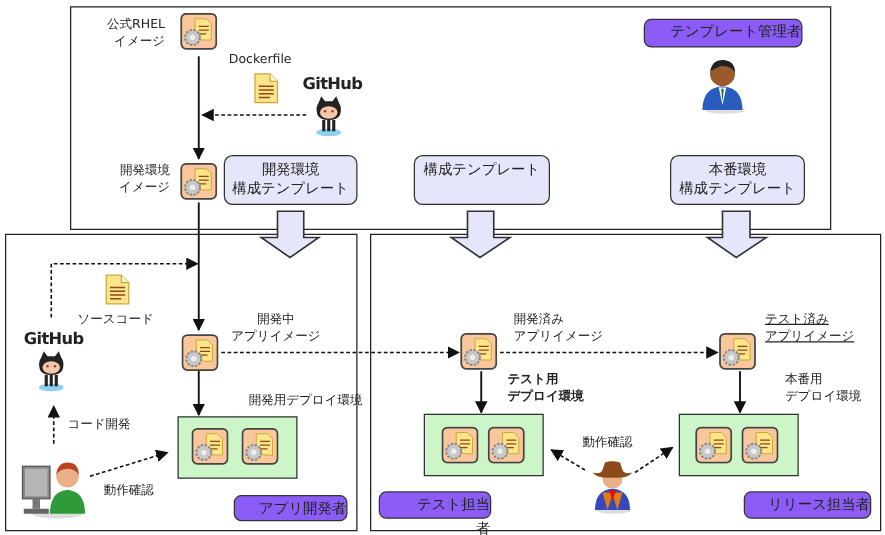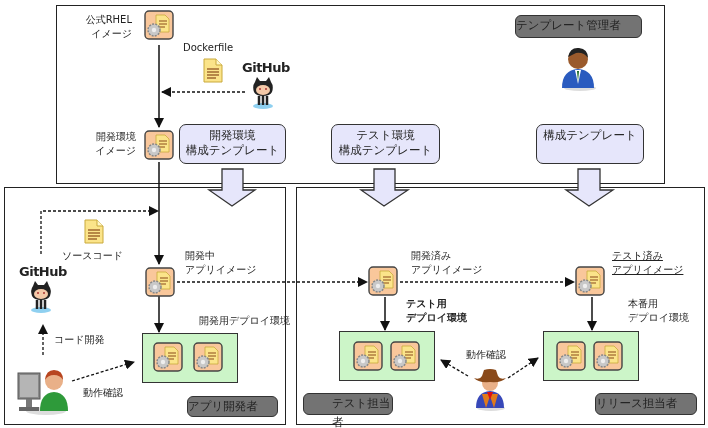--- a/index.html
+++ b/index.html
@@ -2,22 +2,22 @@
 <html><head>
 <meta charset="utf-8">
 <style>
   html, body { margin:0; padding:0; background:#ffffff; }
   body { width:708px; height:428px; position:relative; overflow:hidden;
          font-family:"DejaVu Sans", sans-serif; font-size:11px; color:#222; }
   .abs { position:absolute; }
   .frame { position:absolute; border:1.5px solid #222; background:#fff; box-sizing:border-box; }
   .tpl { position:absolute; background:#e6e6fb; border:1.5px solid #333; border-radius:7px;
          text-align:center; font-size:11.5px; line-height:15px; box-sizing:border-box; padding-top:3px; }
-  .role { position:absolute; background:#737373; border:1.5px solid #333; border-radius:6px;
-          text-align:left; font-size:11.5px; line-height:19px; box-sizing:border-box; }
+  .role { position:absolute; background:#8b5cf6; border:1.5px solid #333; border-radius:6px;
+          text-align:right; font-size:11.5px; line-height:19px; box-sizing:border-box; }
   .deploy { position:absolute; background:#ccf5c8; border:1.5px solid #333; box-sizing:border-box; }
   .lbl { position:absolute; font-size:10px; line-height:14px; white-space:nowrap; }
   .lbl-r { text-align:right; }
   .img-icon { position:absolute; width:30px; height:30px; box-sizing:border-box; }
   .gh-text { position:absolute; font-family:"DejaVu Sans", sans-serif; font-weight:bold; font-size:13px; letter-spacing:-0.5px; }
   svg.overlay { position:absolute; left:0; top:0; }
 </style>
 </head>
 <body>
 
@@ -71,24 +71,24 @@
 <div class="role" style="left:515px; top:15px; width:127px; height:23px;">テンプレート管理者</div>
 <div class="role" style="left:187px; top:396px; width:91px; height:21px;">アプリ開発者</div>
 <div class="role" style="left:303px; top:393px; width:90px; height:22px;padding-left:28px;">テスト担当者</div>
 <div class="role" style="left:595px; top:393px; width:102px; height:22px;">リリース担当者</div>
 
 <div class="tpl" style="left:179px; top:124px; width:107px; height:40px;">
   <div>開発環境</div>
   <div>構成テンプレート</div>
 </div>
 <div class="tpl" style="left:331px; top:124px; width:109px; height:40px;">
-  <div>テスト環境</div>
   <div>構成テンプレート</div>
 </div>
 <div class="tpl" style="left:536px; top:124px; width:108px; height:40px;">
+  <div>本番環境</div>
   <div>構成テンプレート</div>
 </div>
 
 <div class="deploy" style="left:142px; top:333px; width:96px; height:50px;"></div>
 <div class="deploy" style="left:339px; top:331px; width:96px; height:50px;"></div>
 <div class="deploy" style="left:543px; top:331px; width:96px; height:50px;"></div>
 
 <div id="icons">
     <div class="img-icon" style="left: 144px; top: 10px;"><svg width="30" height="30" viewBox="0 0 30 30">
   <rect x="1" y="1" width="28" height="28" rx="4" fill="#f9c79b" stroke="#444" stroke-width="1.4"></rect>
@@ -194,21 +194,21 @@
 <div class="lbl lbl-r" style="left:70px; top:13px; width:62px;">
   <div>公式RHEL</div>
   <div>イメージ</div>
 </div>
 <div class="lbl lbl-r" style="left:70px; top:130px; width:66px;">
   <div>開発環境</div>
   <div>イメージ</div>
 </div>
 <div class="lbl" style="left:183px; top:41px;">Dockerfile</div>
 <div class="lbl" style="left:62px; top:249px;">ソースコード</div>
-<div class="lbl" style="left:185px; top:249px;">
+<div class="lbl" style="left:185px; top:249px;text-align:center;">
   <div>開発中</div>
   <div>アプリイメージ</div>
 </div>
 <div class="lbl" style="left:171px; top:314px;margin-left:28px;">開発用デプロイ環境</div>
 <div class="lbl" style="left:54px; top:333px;">コード開発</div>
 <div class="lbl" style="left:83px; top:386px;">動作確認</div>
 <div class="lbl" style="left:411px; top:249px;">
   <div>開発済み</div>
   <div>アプリイメージ</div>
 </div>

